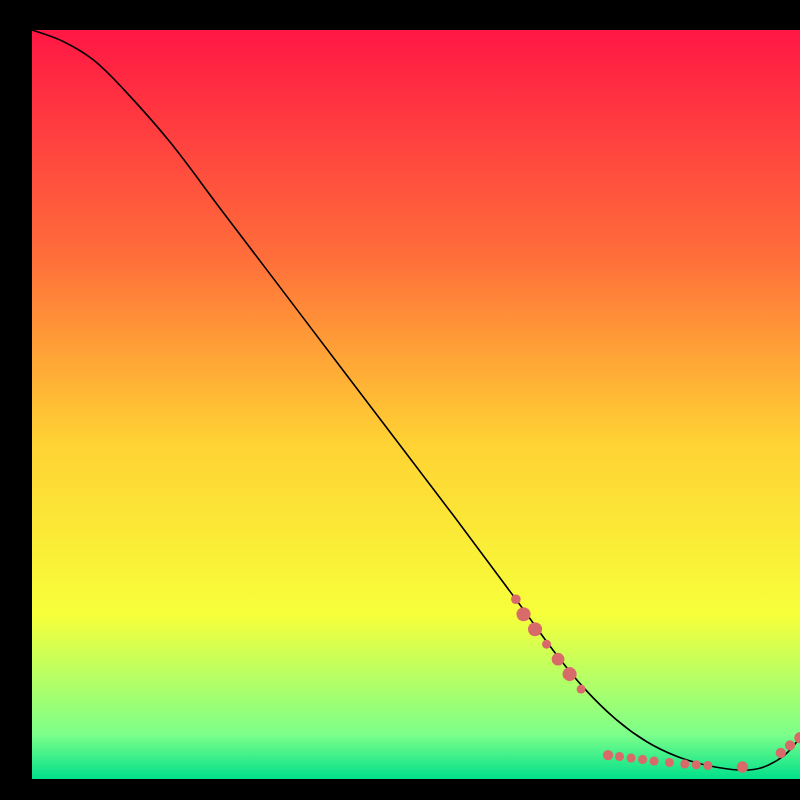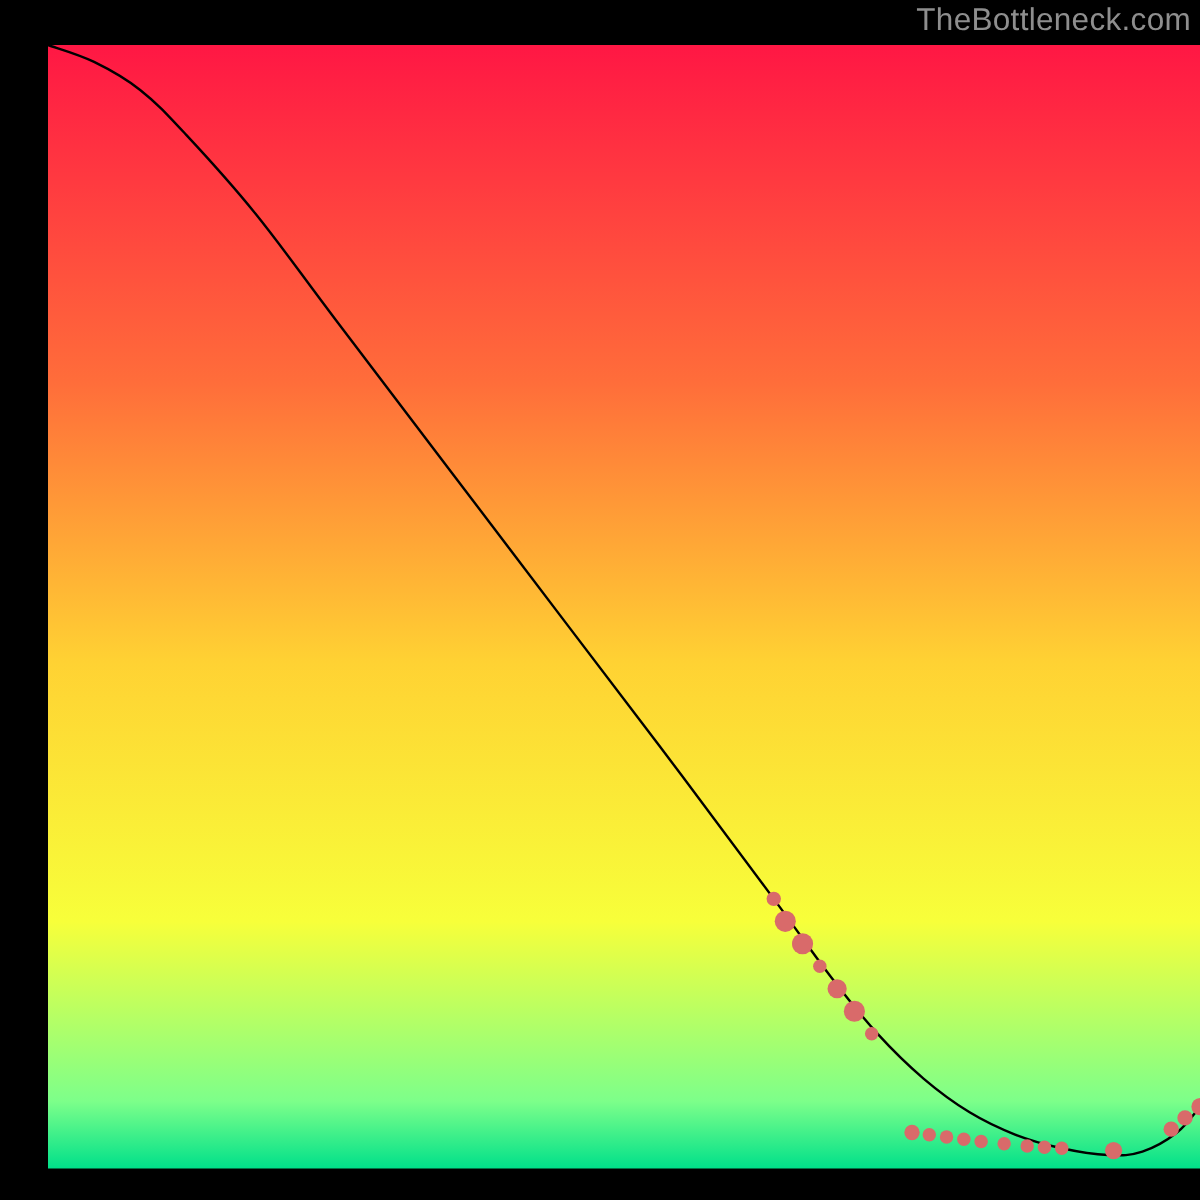--- a/index.html
+++ b/index.html
@@ -67,15 +67,14 @@
         <circle cx="684.80" cy="764.02" r="4.48" fill="#d96a6a"></circle>
         <circle cx="696.32" cy="764.77" r="4.48" fill="#d96a6a"></circle>
         <circle cx="707.84" cy="765.52" r="4.48" fill="#d96a6a"></circle>
         <circle cx="742.40" cy="767.02" r="5.76" fill="#d96a6a"></circle>
         <circle cx="780.80" cy="752.78" r="5.12" fill="#d96a6a"></circle>
         <circle cx="790.02" cy="745.29" r="5.12" fill="#d96a6a"></circle>
         <circle cx="800.00" cy="737.80" r="5.76" fill="#d96a6a"></circle>
       </g>
 </svg>
 
-<div class="watermark">TheBottleneck.com</div>
 
 </div>
 
 </body></html>

